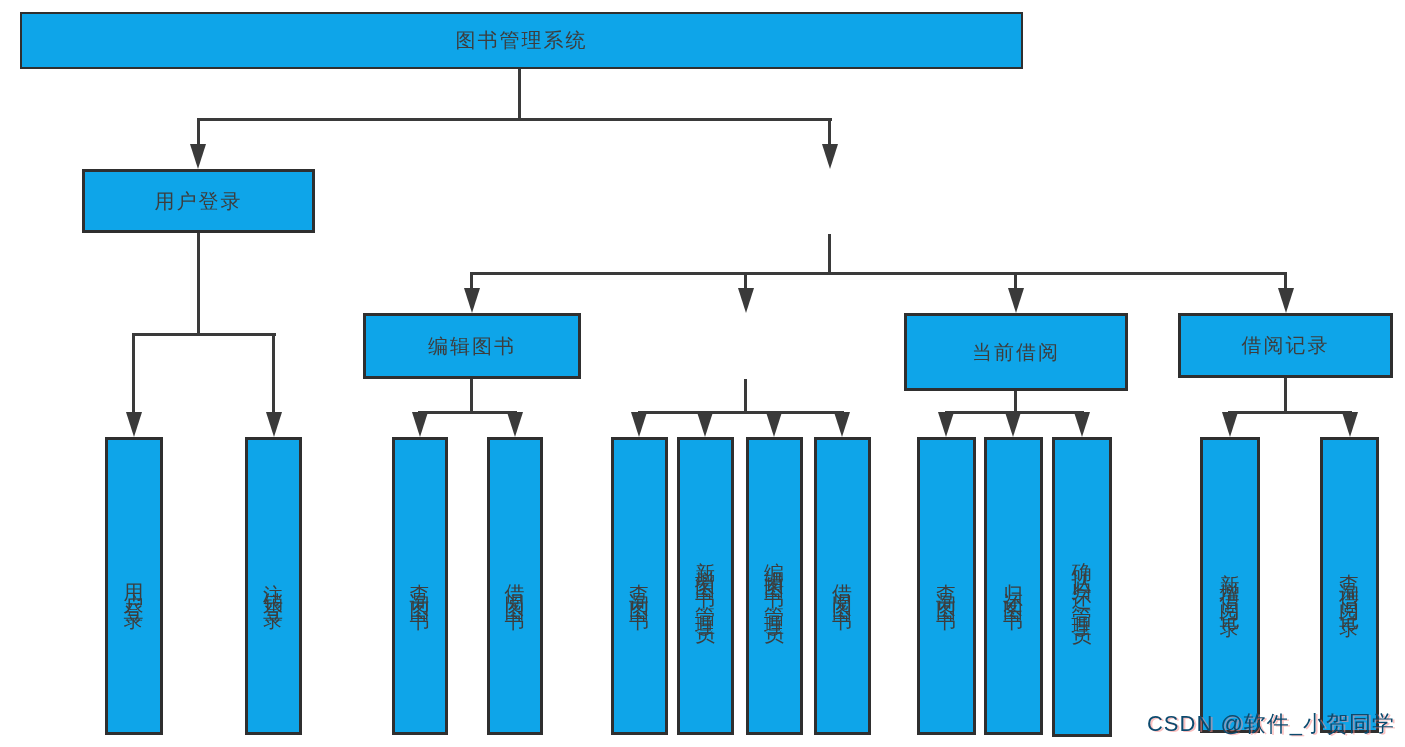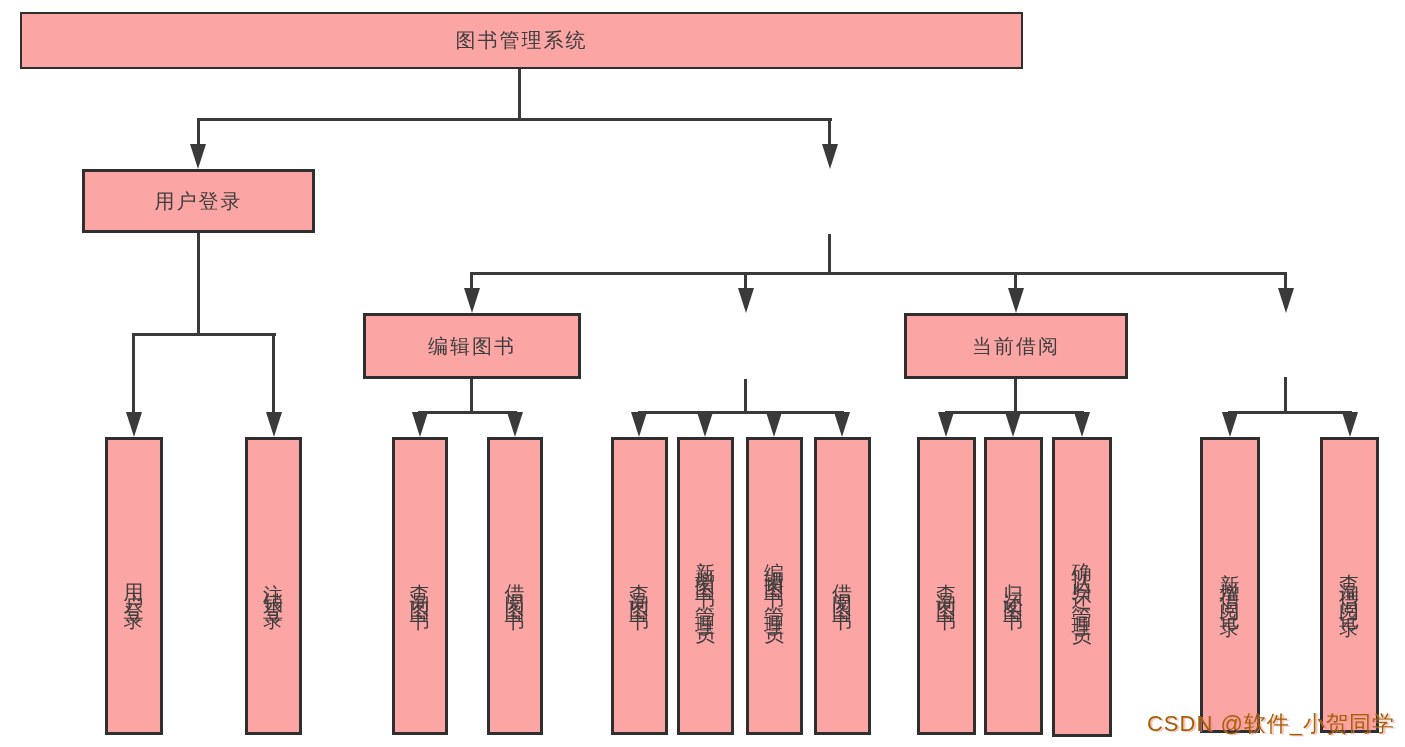--- a/index.html
+++ b/index.html
@@ -1,40 +1,40 @@
 <!DOCTYPE html>
 <html><head>
 <meta charset="utf-8">
 <style>
   html,body{margin:0;padding:0;background:#ffffff;}
   .canvas{
     position:relative;width:1405px;height:747px;background:#ffffff;
     font-family:"Liberation Sans",sans-serif;overflow:hidden;
   }
   .box{
-    position:absolute;box-sizing:border-box;background:#fca5a5;
+    position:absolute;box-sizing:border-box;background:#0ea5e9;
     border:3px solid #2f2f2f;display:flex;align-items:center;justify-content:center;
     color:#3d3d3d;
   }
   .box.root{border-width:2px;}
   .box.h span{font-size:20px;letter-spacing:2px;white-space:nowrap;}
   .box.v span{
     writing-mode:vertical-rl;text-orientation:mixed;
     font-size:20px;letter-spacing:9px;line-height:1;
   }
   .hline,.vline{position:absolute;background:#3a3a3a;}
   .hline{height:3px;}
   .vline{width:3px;}
   .arrow{
     position:absolute;width:0;height:0;
     border-left:8px solid transparent;border-right:8px solid transparent;
     border-top:25px solid #3a3a3a;
   }
   .watermark{
-    position:absolute;right:10px;bottom:8px;font-size:22px;color:#a16207;
+    position:absolute;right:10px;bottom:8px;font-size:22px;color:#0c4a6e;
     letter-spacing:1px;text-shadow:2px 1px 0 rgba(248,140,140,0.55);
     white-space:nowrap;
   }
 </style>
 </head>
 <body>
 
 <div class="canvas">
 
   <div class="vline" style="left:518px;top:68px;height:53px"></div>
@@ -96,22 +96,25 @@
     <span>图书管理系统</span>
   </div>
 
   <div class="box h" style="left:82px;top:169px;width:233px;height:64px">
     <span>用户登录</span>
   </div>
 
   <div class="box h" style="left:363px;top:313px;width:218px;height:66px">
     <span>编辑图书</span>
   </div>
-  <div class="box h" style="left:904px;top:313px;width:224px;height:66px">
+  <div class="box h" style="left:904px;top:313px;width:224px;height:78px">
     <span>当前借阅</span>
+  </div>
+  <div class="box h" style="left:1178px;top:313px;width:215px;height:65px">
+    <span>借阅记录</span>
   </div>
 
   <div class="box v" style="left:105px;top:437px;width:58px;height:298px">
     <span>用户登录</span>
   </div>
   <div class="box v" style="left:245px;top:437px;width:57px;height:298px">
     <span>注销登录</span>
   </div>
 
   <div class="box v" style="left:392px;top:437px;width:56px;height:298px">

